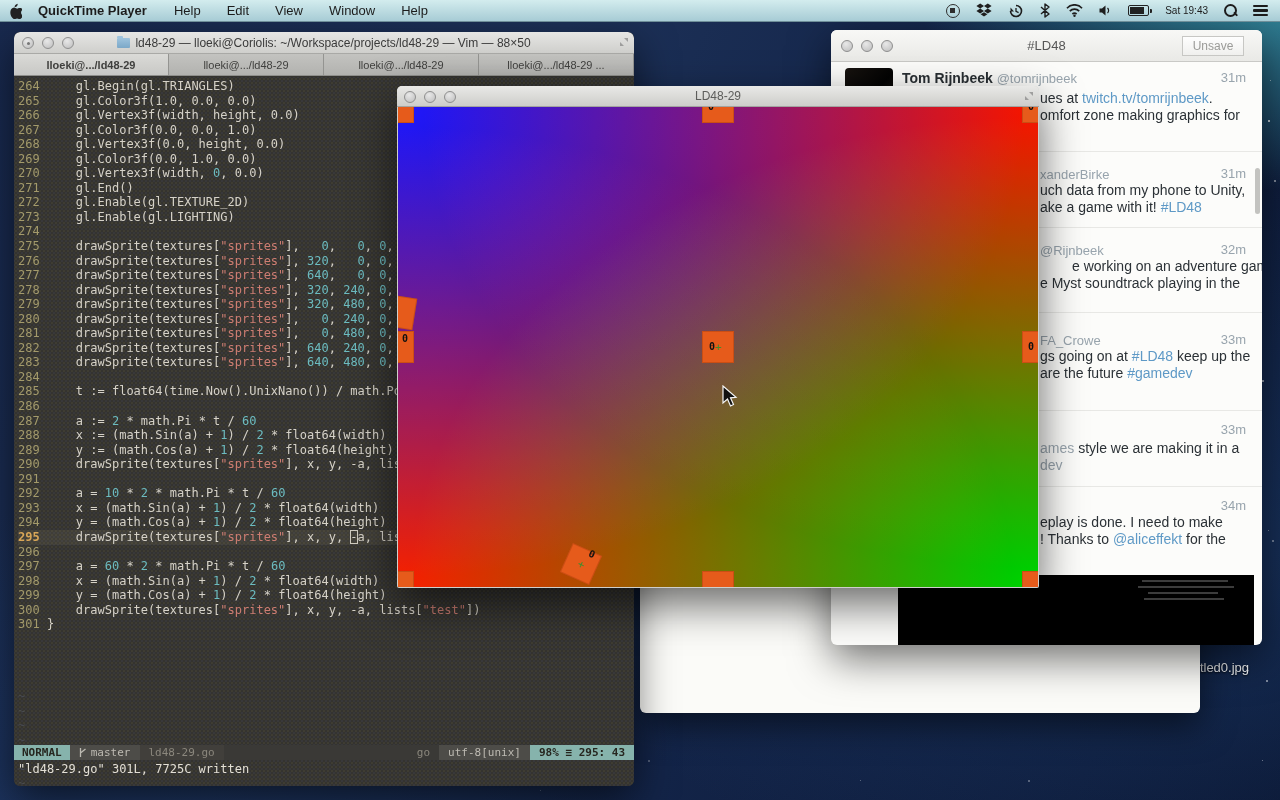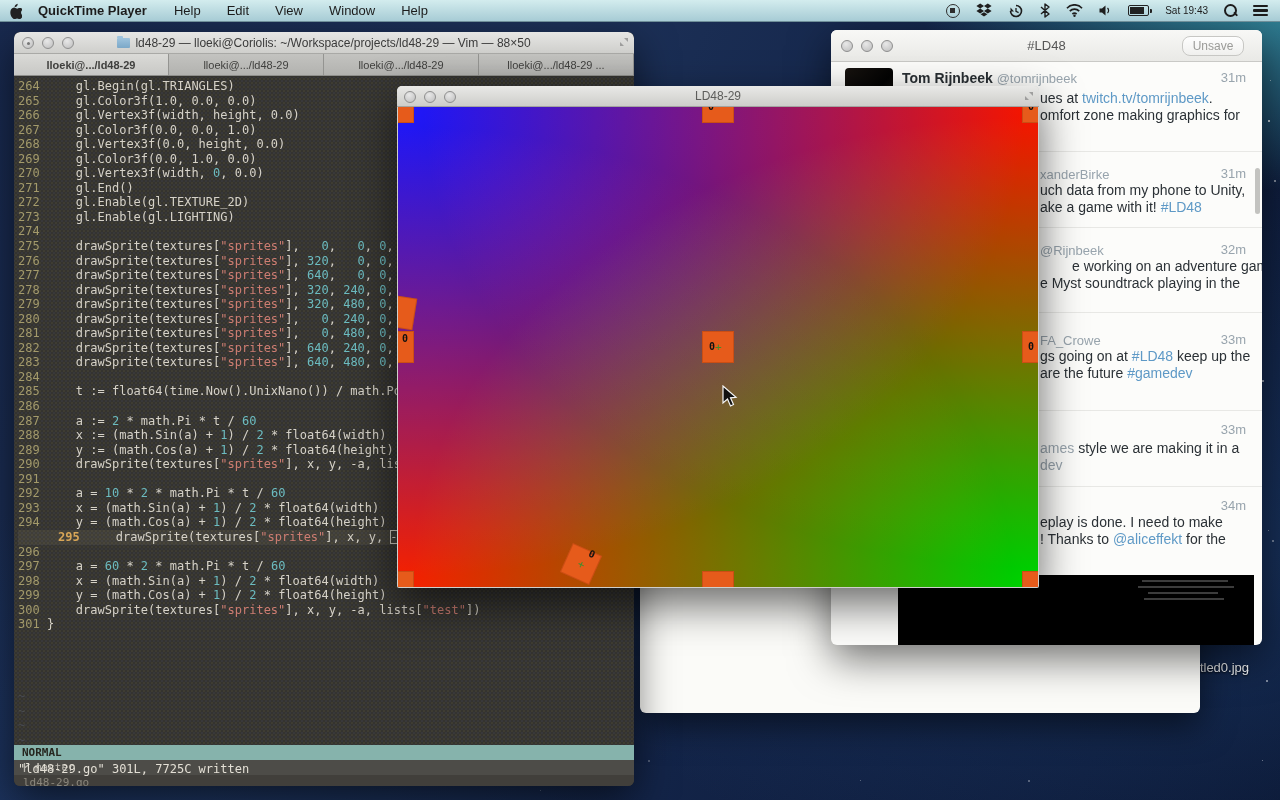--- a/index.html
+++ b/index.html
@@ -60,21 +60,21 @@
   .white-window { position:absolute; left:640px; top:430px; width:560px; height:283px; z-index:2;
     background:#fbfbf8; border-radius:6px; box-shadow:0 12px 34px rgba(0,0,0,.55); }
 
   
   .twitter { position:absolute; left:831px; top:30px; width:431px; height:615px; z-index:5;
     background:#fcfcfa; border-radius:6px; box-shadow:0 14px 40px rgba(0,0,0,.55); overflow:hidden; }
   .tw-titlebar { position:relative; height:32px; background:linear-gradient(#f8f8f6,#e9e9e6); border-bottom:1px solid #c9c9c6;
     display:flex; align-items:center; }
   .tw-titlebar .lights { position:absolute; left:10px; top:10px; }
   .tw-title { flex:1; text-align:center; font-size:13px; color:#555; }
-  .unsave-btn { position:absolute; right:18px; top:6px; width:62px; height:20px; border:1px solid #c7c7c4; border-radius:8px;
+  .unsave-btn { position:absolute; right:18px; top:6px; width:62px; height:20px; border:1px solid #c7c7c4; border-radius:0;
     background:linear-gradient(#fefefe,#f0f0ee); color:#9b9b98; font-size:12px; text-align:center; line-height:18px; }
   .tweet-name-row { position:absolute; font-size:14px; }
   .tweet-name { font-weight:bold; color:#292f33; }
   .tweet-handle { color:#98a4ad; font-size:13px; }
   .tweet-time { position:absolute; right:16px; color:#98a4ad; font-size:13px; }
   .tweet-line { position:absolute; font-size:14px; color:#2b3136; white-space:nowrap; }
   .tweet-line .lnk { color:#5e99c6; }
   .tweet-line .hdl { color:#98a4ad;margin-top:30px; }
   .tweet-avatar { position:absolute; left:14px; width:48px; height:48px; border-radius:4px;
     background:linear-gradient(135deg,#17130f,#030303 55%,#201a12); }
@@ -99,26 +99,26 @@
   .term-tab.active { background:linear-gradient(#dadad7,#c8c8c5); font-weight:bold; }
   .term-body { position:absolute; left:0; right:0; top:45px; bottom:0; background:#34332f;
     background-image: radial-gradient(rgba(150,140,80,.10) 1px, transparent 1px),
                       radial-gradient(rgba(90,100,160,.10) 1px, transparent 1px);
     background-size:4px 4px, 4px 4px; background-position:0 0, 2px 2px;
     font-family:"DejaVu Sans Mono", monospace; font-size:12px; line-height:14.55px; color:#d6d2c8; }
   .code { position:absolute; left:4px; top:2px; white-space:pre; }
   .row { height:14.55px; }
   .row .ln { color:#a39a6b; }
   .row.cl { background:rgba(220,210,170,.07); }
-  .row.cl .ln { color:#d8a657; font-weight:bold;margin-left:40px; }
+  .row.cl .ln { color:#d8a657; font-weight:bold; }
   .seg-n { color:#6cbcc0; }
   .seg-s { color:#cd7d72; }
   .seg-k { outline:1px solid #cfcbc0; outline-offset:-1px; }
   .tilde-col { position:absolute; left:4px; top:612px; white-space:pre; color:#5a6170; opacity:.45; }
-  .statusline { position:absolute; left:0; right:0; bottom:26px; height:15px; background:#3a3936; display:flex; font-family:"DejaVu Sans Mono", monospace; font-size:11px; line-height:15px;flex-direction:column; }
+  .statusline { position:absolute; left:0; right:0; bottom:26px; height:15px; background:#3a3936; display:flex; font-family:"DejaVu Sans Mono", monospace; font-size:11px; line-height:15px; }
   .sl-mode { background:#86b3ac; color:#26261f; font-weight:bold; padding:0 8px; }
   .sl-branch { background:#4d4c48; color:#bdbab2; padding:0 9px; display:flex; align-items:center; gap:4px; }
   .sl-file { background:#413f3b; color:#8b877d; padding:0 9px; }
   .sl-spacer { flex:1; }
   .sl-ft { color:#8b877d; padding:0 9px; }
   .sl-enc { background:#4d4c48; color:#bdbab2; padding:0 9px; }
   .sl-pos { background:#86b3ac; color:#26261f; font-weight:bold; padding:0 9px; }
   .cmdline { position:absolute; left:4px; bottom:9px; font-family:"DejaVu Sans Mono", monospace; font-size:12px; color:#e3dfd5; white-space:pre; }
 
   

